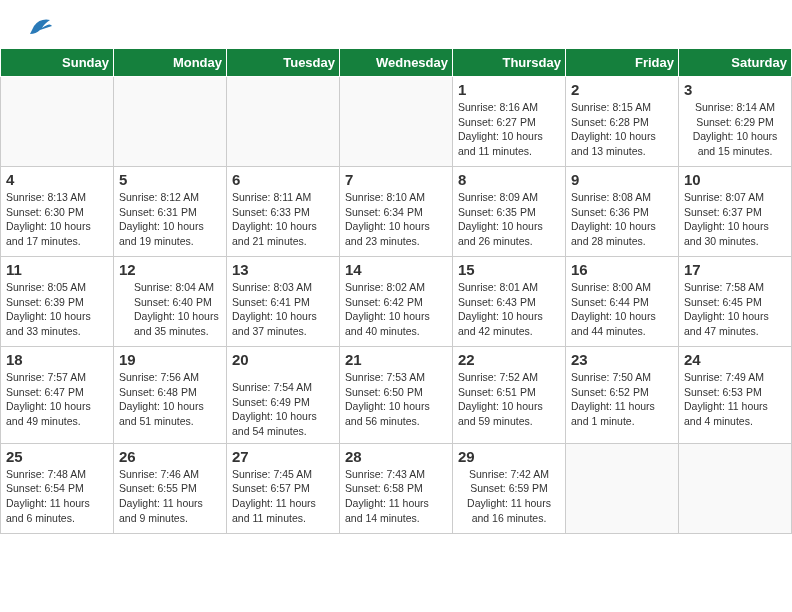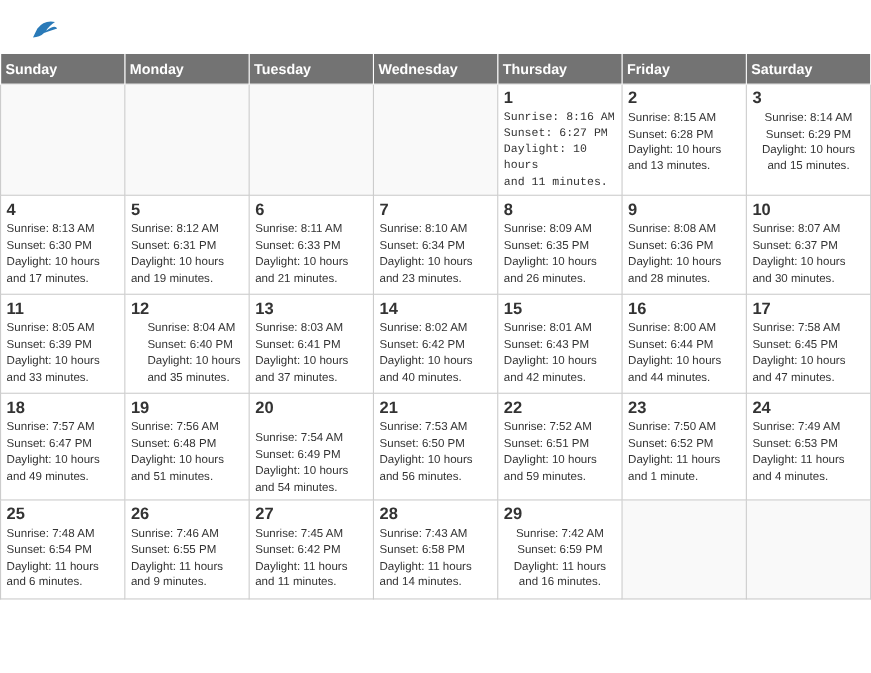--- a/index.html
+++ b/index.html
@@ -12,21 +12,21 @@
     .logo-general { font-size: 22px; font-weight: bold; color: #333; }
     .logo-blue { font-size: 22px; font-weight: bold; color: #2a7ab8; }
     .logo-icon { width: 30px; height: 20px; margin-left: 2px; }
     
     .title-block { text-align: right; }
     .main-title { font-size: 38px; font-weight: bold; color: #333; }
     .subtitle { font-size: 17px; color: #555; }
     
     .calendar { width: 100%; border-collapse: collapse; margin-top: 8px; }
     
-    .day-header { background: #737373; color: #fff; font-size: 13px; font-weight: bold; text-align: left; padding: 6px 4px; border: 1px solid #fff; }
+    .day-header { background: #15803d; color: #fff; font-size: 13px; font-weight: bold; text-align: right; padding: 6px 4px; border: 1px solid #fff; }
     
     .date-cell { vertical-align: top; border: 1px solid #ccc; padding: 4px 5px; width: 113px; min-height: 85px; font-size: 11px; color: #333; background: #fff; }
     .date-cell.empty { background: #f9f9f9; }
     .date-number { font-size: 15px; font-weight: bold; color: #333; margin-bottom: 2px; }
     .cell-info { font-size: 10.5px; color: #333; line-height: 1.4; }
     
     .week-row td { height: 90px; }
   </style>
 </head>
 <body>
@@ -62,21 +62,21 @@
       </tr>
   </thead>
   <tbody id="calendar-body">
   <tr class="week-row">
         <td class="date-cell empty"></td>
         <td class="date-cell empty"></td>
         <td class="date-cell empty"></td>
         <td class="date-cell empty"></td>
         <td class="date-cell">
           <div class="date-number">1</div>
-          <div class="cell-info" style="white-space: pre-line; font-family: Liberation Mono, monospace;">Sunrise: 8:16 AM
+          <div class="cell-info" style="white-space: pre-line;">Sunrise: 8:16 AM
 Sunset: 6:27 PM
 Daylight: 10 hours
 and 11 minutes.</div>
         </td>
         <td class="date-cell">
           <div class="date-number">2</div>
           <div class="cell-info" style="white-space: pre-line;">Sunrise: 8:15 AM
 Sunset: 6:28 PM
 Daylight: 10 hours
 and 13 minutes.</div>
@@ -253,21 +253,21 @@
         <td class="date-cell">
           <div class="date-number">26</div>
           <div class="cell-info" style="white-space: pre-line;">Sunrise: 7:46 AM
 Sunset: 6:55 PM
 Daylight: 11 hours
 and 9 minutes.</div>
         </td>
         <td class="date-cell">
           <div class="date-number">27</div>
           <div class="cell-info" style="white-space: pre-line;">Sunrise: 7:45 AM
-Sunset: 6:42 PM
+Sunset: 6:57 PM
 Daylight: 11 hours
 and 11 minutes.</div>
         </td>
         <td class="date-cell">
           <div class="date-number">28</div>
           <div class="cell-info" style="white-space: pre-line;">Sunrise: 7:43 AM
 Sunset: 6:58 PM
 Daylight: 11 hours
 and 14 minutes.</div>
         </td>

